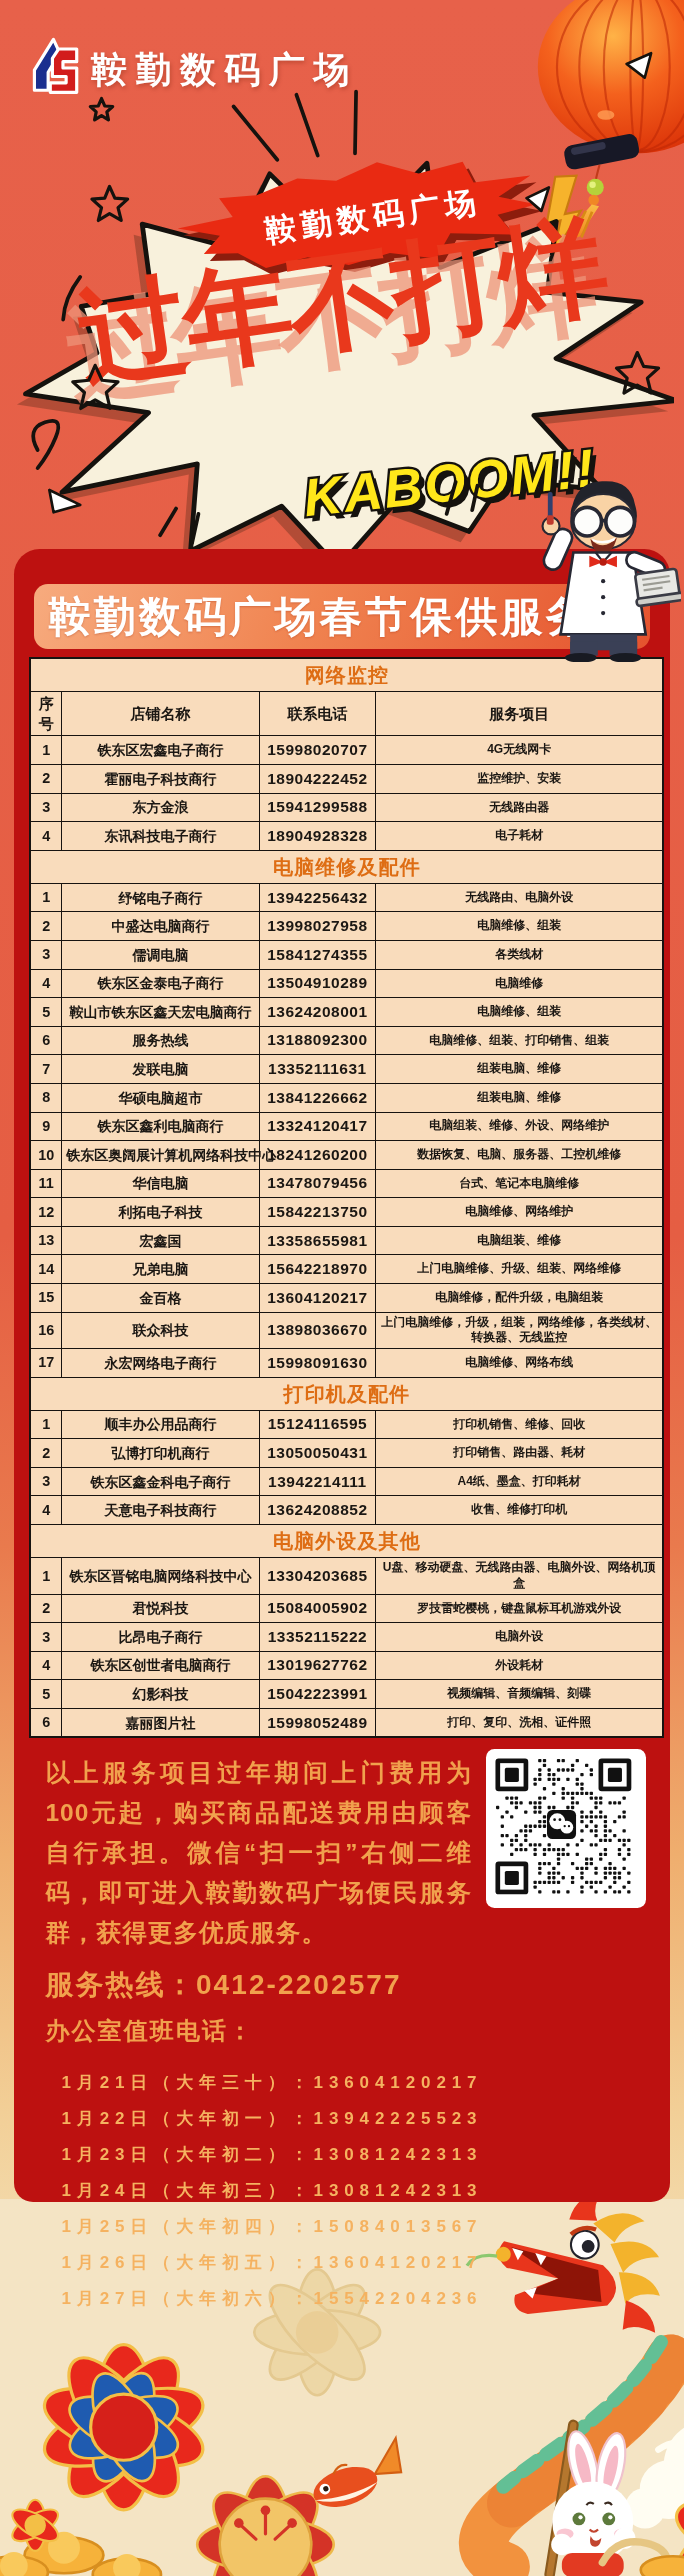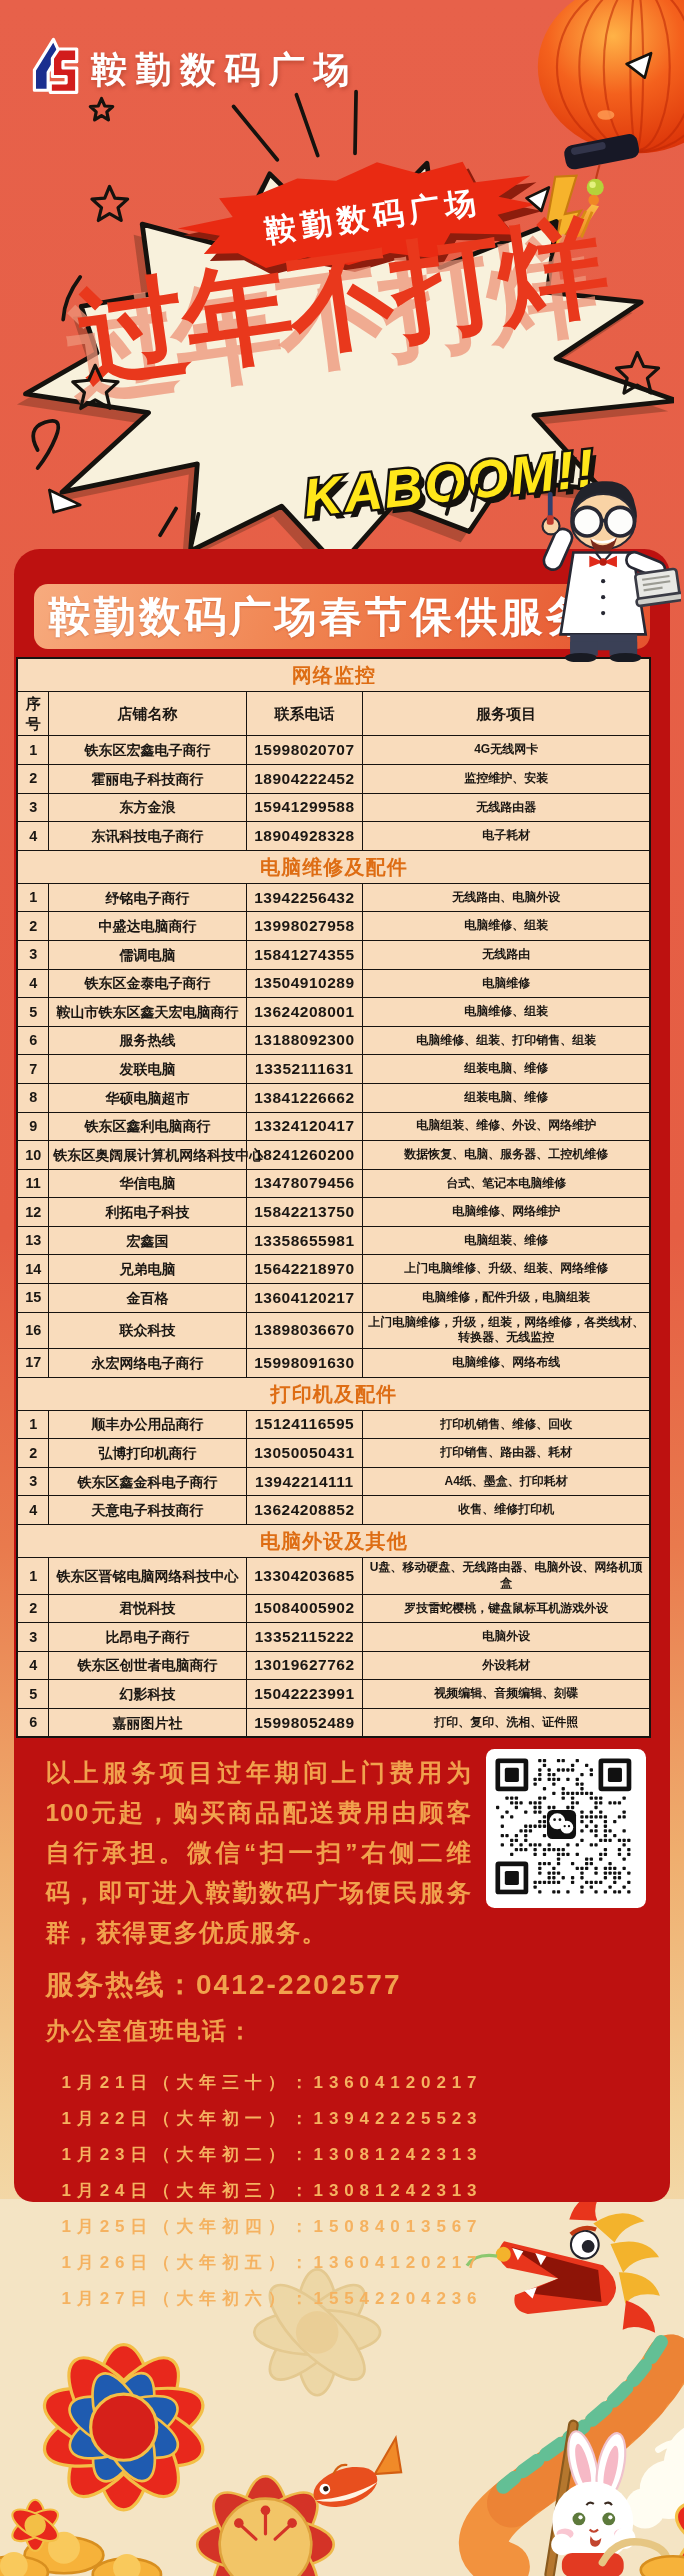--- a/index.html
+++ b/index.html
@@ -37,21 +37,21 @@
   .mascot{position:absolute;left:521px;top:477px;width:160px;height:185px;z-index:4;}
   
   .panel{position:absolute;left:14.4px;top:549px;width:656px;height:1653px;background:#bd1110;
     border-radius:25.6px 25.6px 19px 19px;z-index:3;}
   .banner{position:absolute;left:20px;top:35px;width:616px;height:65px;border-radius:14px;
     background:linear-gradient(115deg,#f7ab7e 0%,#f08350 45%,#e5532e 100%);
     display:flex;align-items:center;justify-content:center;}
   .banner-title{color:#fff;font-size:42px;font-weight:800;letter-spacing:3.2px;white-space:nowrap;
     text-shadow:0 1.1px 2.1px rgba(150,40,10,.3);}
   
-  .svc-table{position:absolute;left:2px;top:108px;width:635px;border-collapse:collapse;
+  .svc-table{position:absolute;left:15px;top:108px;width:635px;border-collapse:collapse;
     background:#f9dcbc;table-layout:fixed;border:2.1px solid #171310;}
   .svc-table td,.svc-table th{border:1.1px solid #171310;color:#1b1713;text-align:center;vertical-align:middle;
     padding:2.1px 4.3px;line-height:1.3;}
   .svc-table .section-title{color:#de6d14;font-size:20px;font-weight:800;height:28px;letter-spacing:1.1px;}
   .svc-table th{font-size:15px;font-weight:800;height:28px;}
   .svc-table td{font-size:14.4px;font-weight:700;height:23.4px;}
   .svc-table td.c0{font-size:14.4px;}
   .svc-table td.c1{font-size:14px;white-space:nowrap;}
   .svc-table td.c2{font-size:15.5px;letter-spacing:0.5px;}
   .svc-table td.c3{font-size:12px;margin-left:40px;}
@@ -253,21 +253,21 @@
           <tr>
             <td class="c0">2</td>
             <td class="c1">中盛达电脑商行</td>
             <td class="c2">13998027958</td>
             <td class="c3">电脑维修、组装</td>
           </tr>
           <tr>
             <td class="c0">3</td>
             <td class="c1">儒调电脑</td>
             <td class="c2">15841274355</td>
-            <td class="c3">无线路由</td>
+            <td class="c3">各类线材</td>
           </tr>
           <tr>
             <td class="c0">4</td>
             <td class="c1">铁东区金泰电子商行</td>
             <td class="c2">13504910289</td>
             <td class="c3">电脑维修</td>
           </tr>
           <tr>
             <td class="c0">5</td>
             <td class="c1">鞍山市铁东区鑫天宏电脑商行</td>

